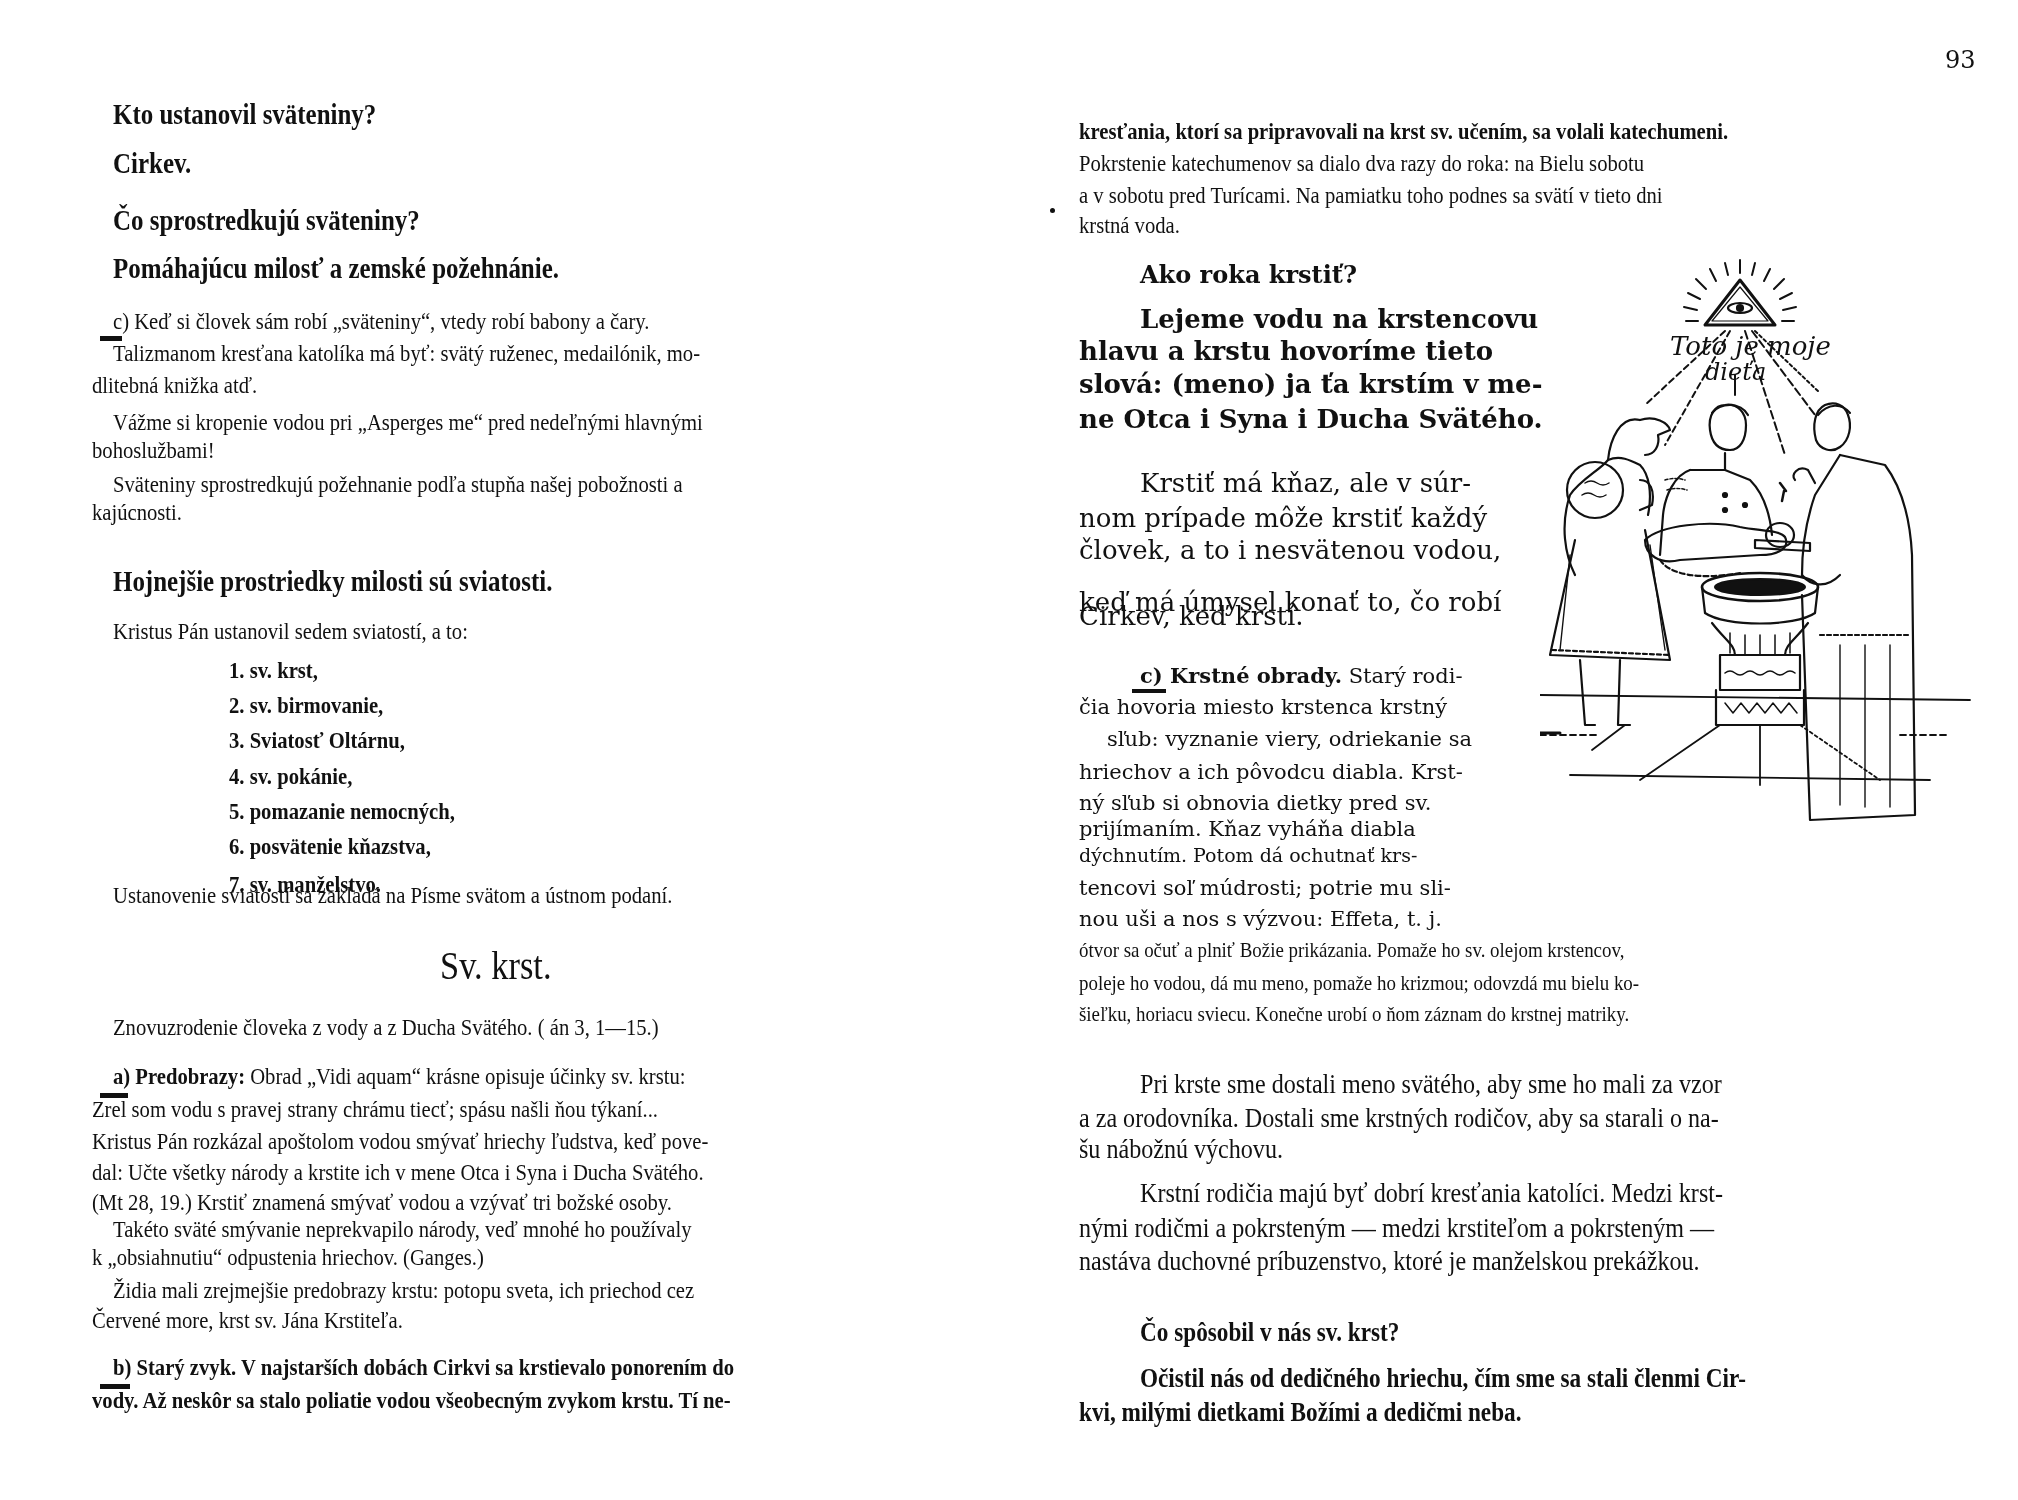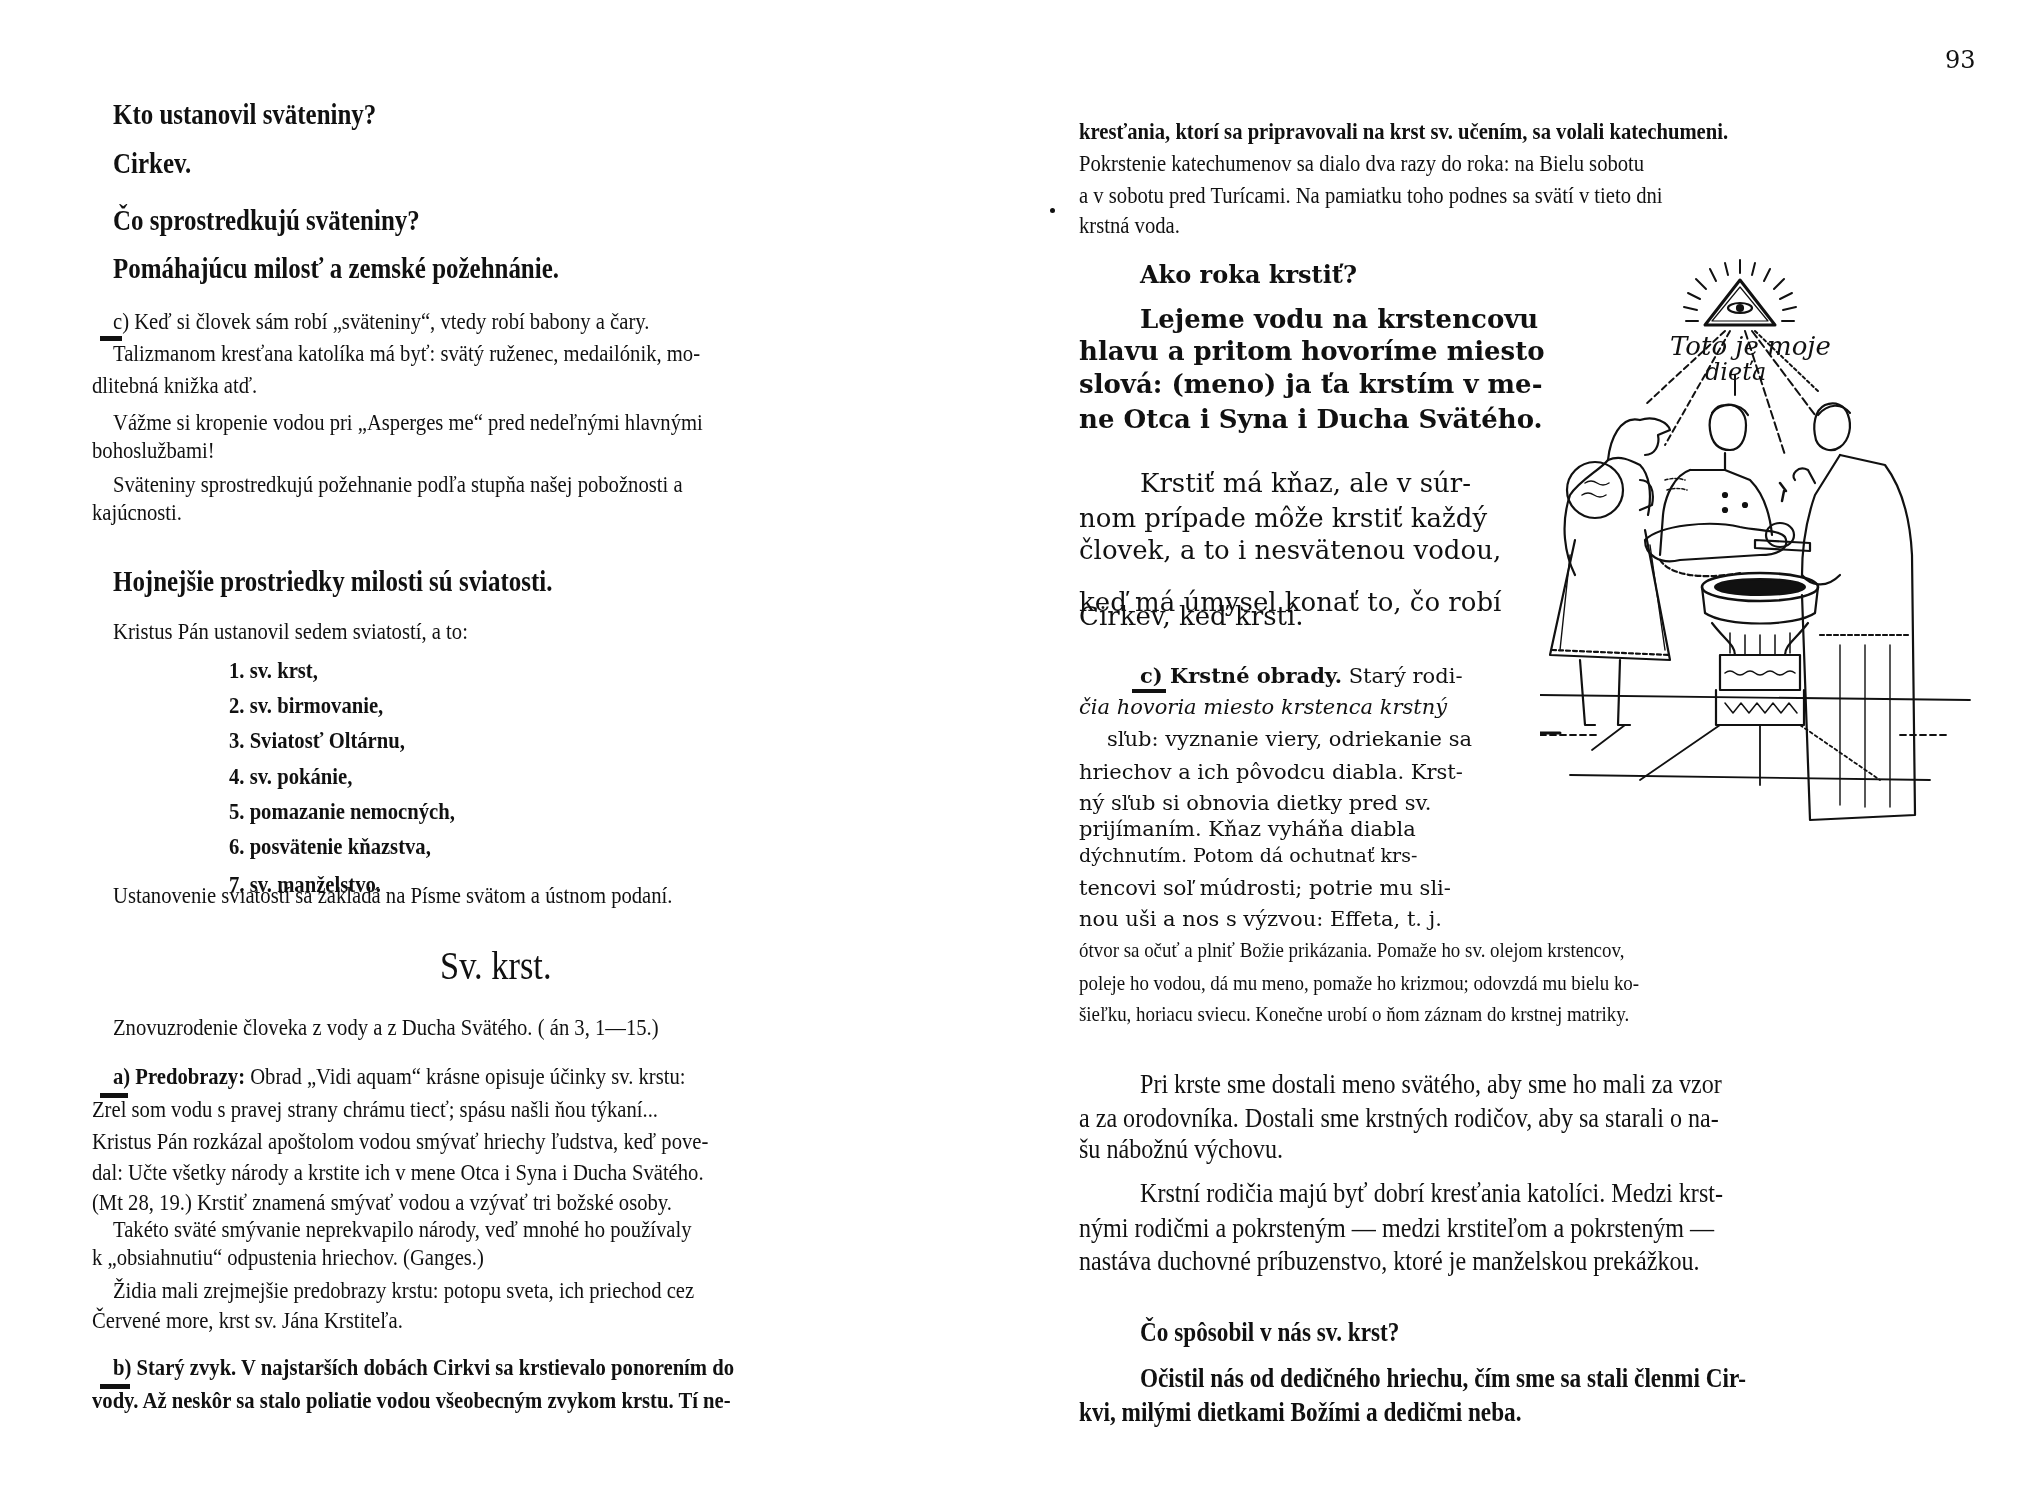--- a/index.html
+++ b/index.html
@@ -83,33 +83,33 @@
 
   <div class="ln cond b fs-body" style="left: 70px; top: 119px; transform: scaleX(0.86);">kresťania, ktorí sa pripravovali na krst sv. učením, sa volali katechumeni.</div>
   <div class="ln cond fs-body" style="left: 70px; top: 151px; transform: scaleX(0.86);">Pokrstenie katechumenov sa dialo dva razy do roka: na Bielu sobotu</div>
   <div class="ln cond fs-body" style="left: 70px; top: 183px; transform: scaleX(0.86);">a v sobotu pred Turícami. Na pamiatku toho podnes sa svätí v tieto dni</div>
   <div class="margin-dot" style="left:41px; top:208px;"></div>
   <div class="ln cond fs-body" style="left: 70px; top: 213px; transform: scaleX(0.86);">krstná voda.</div>
 
   <div class="ln serifb" style="left:131px; top:263px; font-size:24px;">Ako roka krstiť?</div>
 
   <div class="ln serifb" style="left:131px; top:306px; font-size:26px;">Lejeme vodu na krstencovu</div>
-  <div class="ln serifb" style="left:70px; top:338px; font-size:26px;">hlavu a pritom hovoríme miesto</div>
+  <div class="ln serifb" style="left:70px; top:338px; font-size:26px;">hlavu a krstu hovoríme tieto</div>
   <div class="ln serifb" style="left:70px; top:371px; font-size:26px;">slová: (meno) ja ťa krstím v me-</div>
   <div class="ln serifb" style="left:70px; top:406px; font-size:26px;">ne Otca i Syna i Ducha Svätého.</div>
 
   <div class="ln serif" style="left:131px; top:470px; font-size:26px;">Krstiť má kňaz, ale v súr-</div>
   <div class="ln serif" style="left:70px; top:505px; font-size:26px;">nom prípade môže krstiť každý</div>
   <div class="ln serif" style="left:70px; top:537px; font-size:26px;">človek, a to i nesvätenou vodou,</div>
   <div class="ln serif" style="left:70px; top:569px; font-size:26px;margin-top:20px;">keď má úmysel konať to, čo robí</div>
   <div class="ln serif" style="left:70px; top:603px; font-size:26px;">Cirkev, keď krstí.</div>
 
   <div class="underline-mark" style="left:123px; top:689px; width:34px; height:4px;"></div>
   <div class="ln serif" style="left:131px; top:665px; font-size:21px;"><span class="b">c) Krstné obrady.</span><span> Starý rodi-</span></div>
-  <div class="ln serif" style="left:70px; top:697px; font-size:21px;font-style:italic;">čia hovoria miesto krstenca krstný</div>
+  <div class="ln serif" style="left:70px; top:697px; font-size:21px;">čia hovoria miesto krstenca krstný</div>
   <div class="ln serif" style="left:70px; top:729px; font-size:21px;margin-left:28px;">sľub: vyznanie viery, odriekanie sa</div>
   <div class="ln serif" style="left:70px; top:762px; font-size:21px;">hriechov a ich pôvodcu diabla. Krst-</div>
   <div class="ln serif" style="left:70px; top:793px; font-size:21px;">ný sľub si obnovia dietky pred sv.</div>
   <div class="ln serif" style="left:70px; top:819px; font-size:21px;">prijímaním. Kňaz vyháňa diabla</div>
   <div class="ln serif" style="left:70px; top:846px; font-size:19px;text-align:center;">dýchnutím. Potom dá ochutnať krs-</div>
   <div class="ln serif" style="left:70px; top:878px; font-size:21px;">tencovi soľ múdrosti; potrie mu sli-</div>
   <div class="ln serif" style="left:70px; top:909px; font-size:21px;">nou uši a nos s výzvou: Effeta, t. j.</div>
 
   <div class="ln cond fs-small" style="left: 70px; top: 939px; transform: scaleX(0.86);">ótvor sa očuť a plniť Božie prikázania. Pomaže ho sv. olejom krstencov,</div>
   <div class="ln cond fs-small" style="left: 70px; top: 972px; transform: scaleX(0.86);">poleje ho vodou, dá mu meno, pomaže ho krizmou; odovzdá mu bielu ko-</div>

